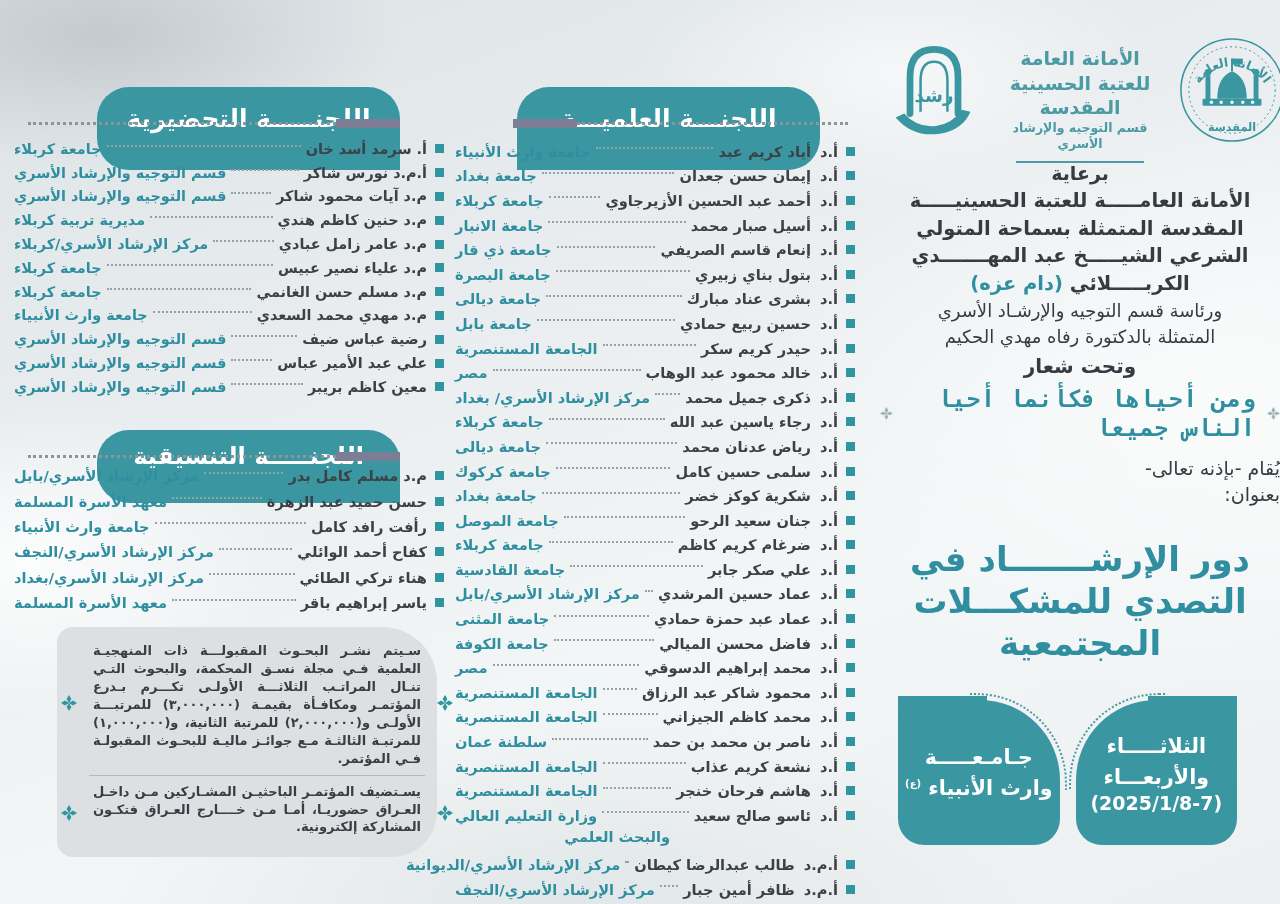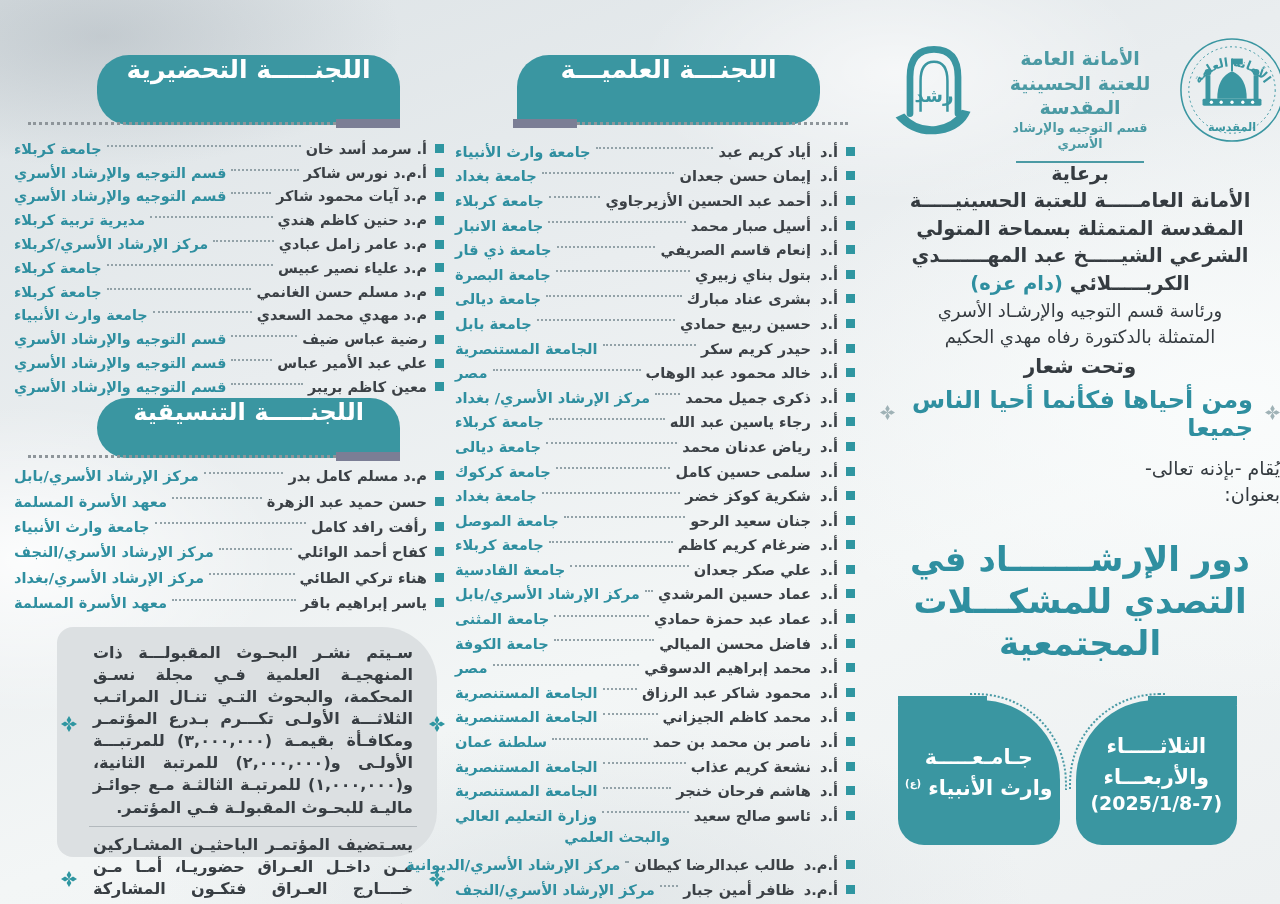--- a/index.html
+++ b/index.html
@@ -9,59 +9,59 @@
       radial-gradient(ellipse 500px 220px at 8% 4%, rgba(150,160,168,.38), transparent 60%),
       radial-gradient(ellipse 420px 260px at 2% 62%, rgba(255,255,255,.85), transparent 60%),
       radial-gradient(ellipse 700px 300px at 45% 100%, rgba(206,214,218,.45), transparent 65%),
       radial-gradient(ellipse 650px 420px at 96% 45%, rgba(250,252,252,.95), transparent 72%),
       radial-gradient(ellipse 400px 200px at 70% 8%, rgba(255,255,255,.6), transparent 65%),
       linear-gradient(160deg,#dde3e6 0%,#e9edef 35%,#f3f6f6 65%,#edf0f1 100%);
   }
   .abs{position:absolute;}
   
   .banner{background:#3a96a1;color:#fff;font-weight:bold;font-size:25px;
-    display:flex;align-items:flex-start;justify-content:center;padding-bottom:8px;}
+    display:flex;align-items:center;justify-content:center;padding-bottom:21px;margin-top:32px;}
   .banner.left-side{border-radius:32px 32px 0 32px;}   
   .banner.mid-side{border-radius:32px 32px 32px 0;}    
   .underline{display:flex;align-items:center;direction:ltr;}
   .underline .dots{flex:1;border-top:3px dotted #8e959a;height:0;}
   .underline .bar{width:64px;height:9px;background:#7b7e95;}
   
   .m-row{display:flex;align-items:center;white-space:nowrap;}
   .m-row::before{content:"";flex:0 0 9px;height:9px;background:#2f96a1;margin-left:8px;}
   .deg{color:#3c4146;font-weight:bold;margin-left:9px;}
   .nm{color:#3c4146;font-weight:bold;}
   .lead{flex:1 1 auto;min-width:4px;border-bottom:2px dotted #93a2a8;margin:0 5px;transform:translateY(-3px);}
   .aff{color:#2f8fa0;font-weight:bold;}
   .sci .m-row{height:24.6px;font-size:14.6px;}
   .prep .m-row{height:23.8px;font-size:14.4px;}
   .coord .m-row{height:25.4px;font-size:14.6px;}
   .m-cont{height:24.6px;font-size:14.6px;color:#2f8fa0;font-weight:bold;padding-right:185px;}
   
-  .notebox{background:#dce0e2;border-radius:16px 55px 45px 16px;padding:15px 18px 10px 30px;
-    color:#383e43;font-size:16px;line-height:1.38;text-align:justify;font-weight:bold;}
+  .notebox{background:#dce0e2;border-radius:16px 55px 45px 16px;padding:15px 10px 10px 30px;
+    color:#383e43;font-size:13px;line-height:1.38;text-align:justify;font-weight:bold;}
   .notebox p{margin:0;position:relative;padding:0 6px;}
   .notebox .divider{border:none;border-top:1px solid #b3b9bd;margin:7px 2px;}
   .orn{position:absolute;width:16px;height:16px;color:#2f96a1;}
   .orn.l{left:-26px;top:42%;}
   .orn.r{right:-26px;top:42%;}
   .orn svg{width:100%;height:100%;}
   
   .rp{width:400px;}
   .logos{display:flex;align-items:flex-start;justify-content:space-between;padding:0 6px;}
   .dept-callig{text-align:center;color:#4b9aa4;font-weight:bold;padding-top:10px;}
   .dept-callig .l1{font-size:19px;line-height:1.3;}
   .dept-callig .l2{font-size:12.5px;line-height:1.3;}
   .dept-callig .rule{width:128px;border-bottom:2px solid #4b9aa4;margin:8px auto 0;}
   .sponsor{text-align:center;color:#353b40;}
   .sp-b{font-weight:bold;font-size:19.5px;line-height:1.42;}
   .sp-n{font-size:18px;line-height:1.45;}
   .teal{color:#2f8fa0;}
   .verse-row{display:flex;align-items:center;justify-content:center;gap:12px;}
-  .verse{color:#2f8fa0;font-weight:bold;font-size:24px;}
+  .verse{color:#2f8fa0;font-weight:bold;font-size:24px;font-family:Liberation Mono, monospace;}
   .verse-orn{width:18px;height:18px;color:#9fb2b6;}
   .intro{text-align:right;color:#353b40;font-size:19px;line-height:1.38;}
   .maintitle{text-align:center;color:#2f8fa0;font-weight:bold;font-size:34px;line-height:1.24;}
   
   .boxes{display:flex;gap:16px;padding:0 43px 0 18px;}
   .tbox{position:relative;flex:1;height:145px;background:#3a96a1;color:#fff;
     display:flex;flex-direction:column;align-items:center;justify-content:center;text-align:center;}
   .tbox.date{border-radius:80px 6px 26px 26px;}
   .tbox.venue{border-radius:6px 80px 26px 26px;}
   .tbox .topbar{position:absolute;top:-4px;height:9px;background:#3a96a1;width:55%;}
@@ -311,21 +311,21 @@
         <span class="aff">جامعة الموصل</span>
       </div>
       <div class="m-row">
         <span class="deg">أ.د</span>
         <span class="nm">ضرغام كريم كاظم</span>
         <span class="lead"></span>
         <span class="aff">جامعة كربلاء</span>
       </div>
       <div class="m-row">
         <span class="deg">أ.د</span>
-        <span class="nm">علي صكر جعدان</span>
+        <span class="nm">علي صكر جابر</span>
         <span class="lead"></span>
         <span class="aff">جامعة القادسية</span>
       </div>
       <div class="m-row">
         <span class="deg">أ.د</span>
         <span class="nm">عماد حسين المرشدي</span>
         <span class="lead"></span>
         <span class="aff">مركز الإرشاد الأسري/بابل</span>
       </div>
       <div class="m-row">

